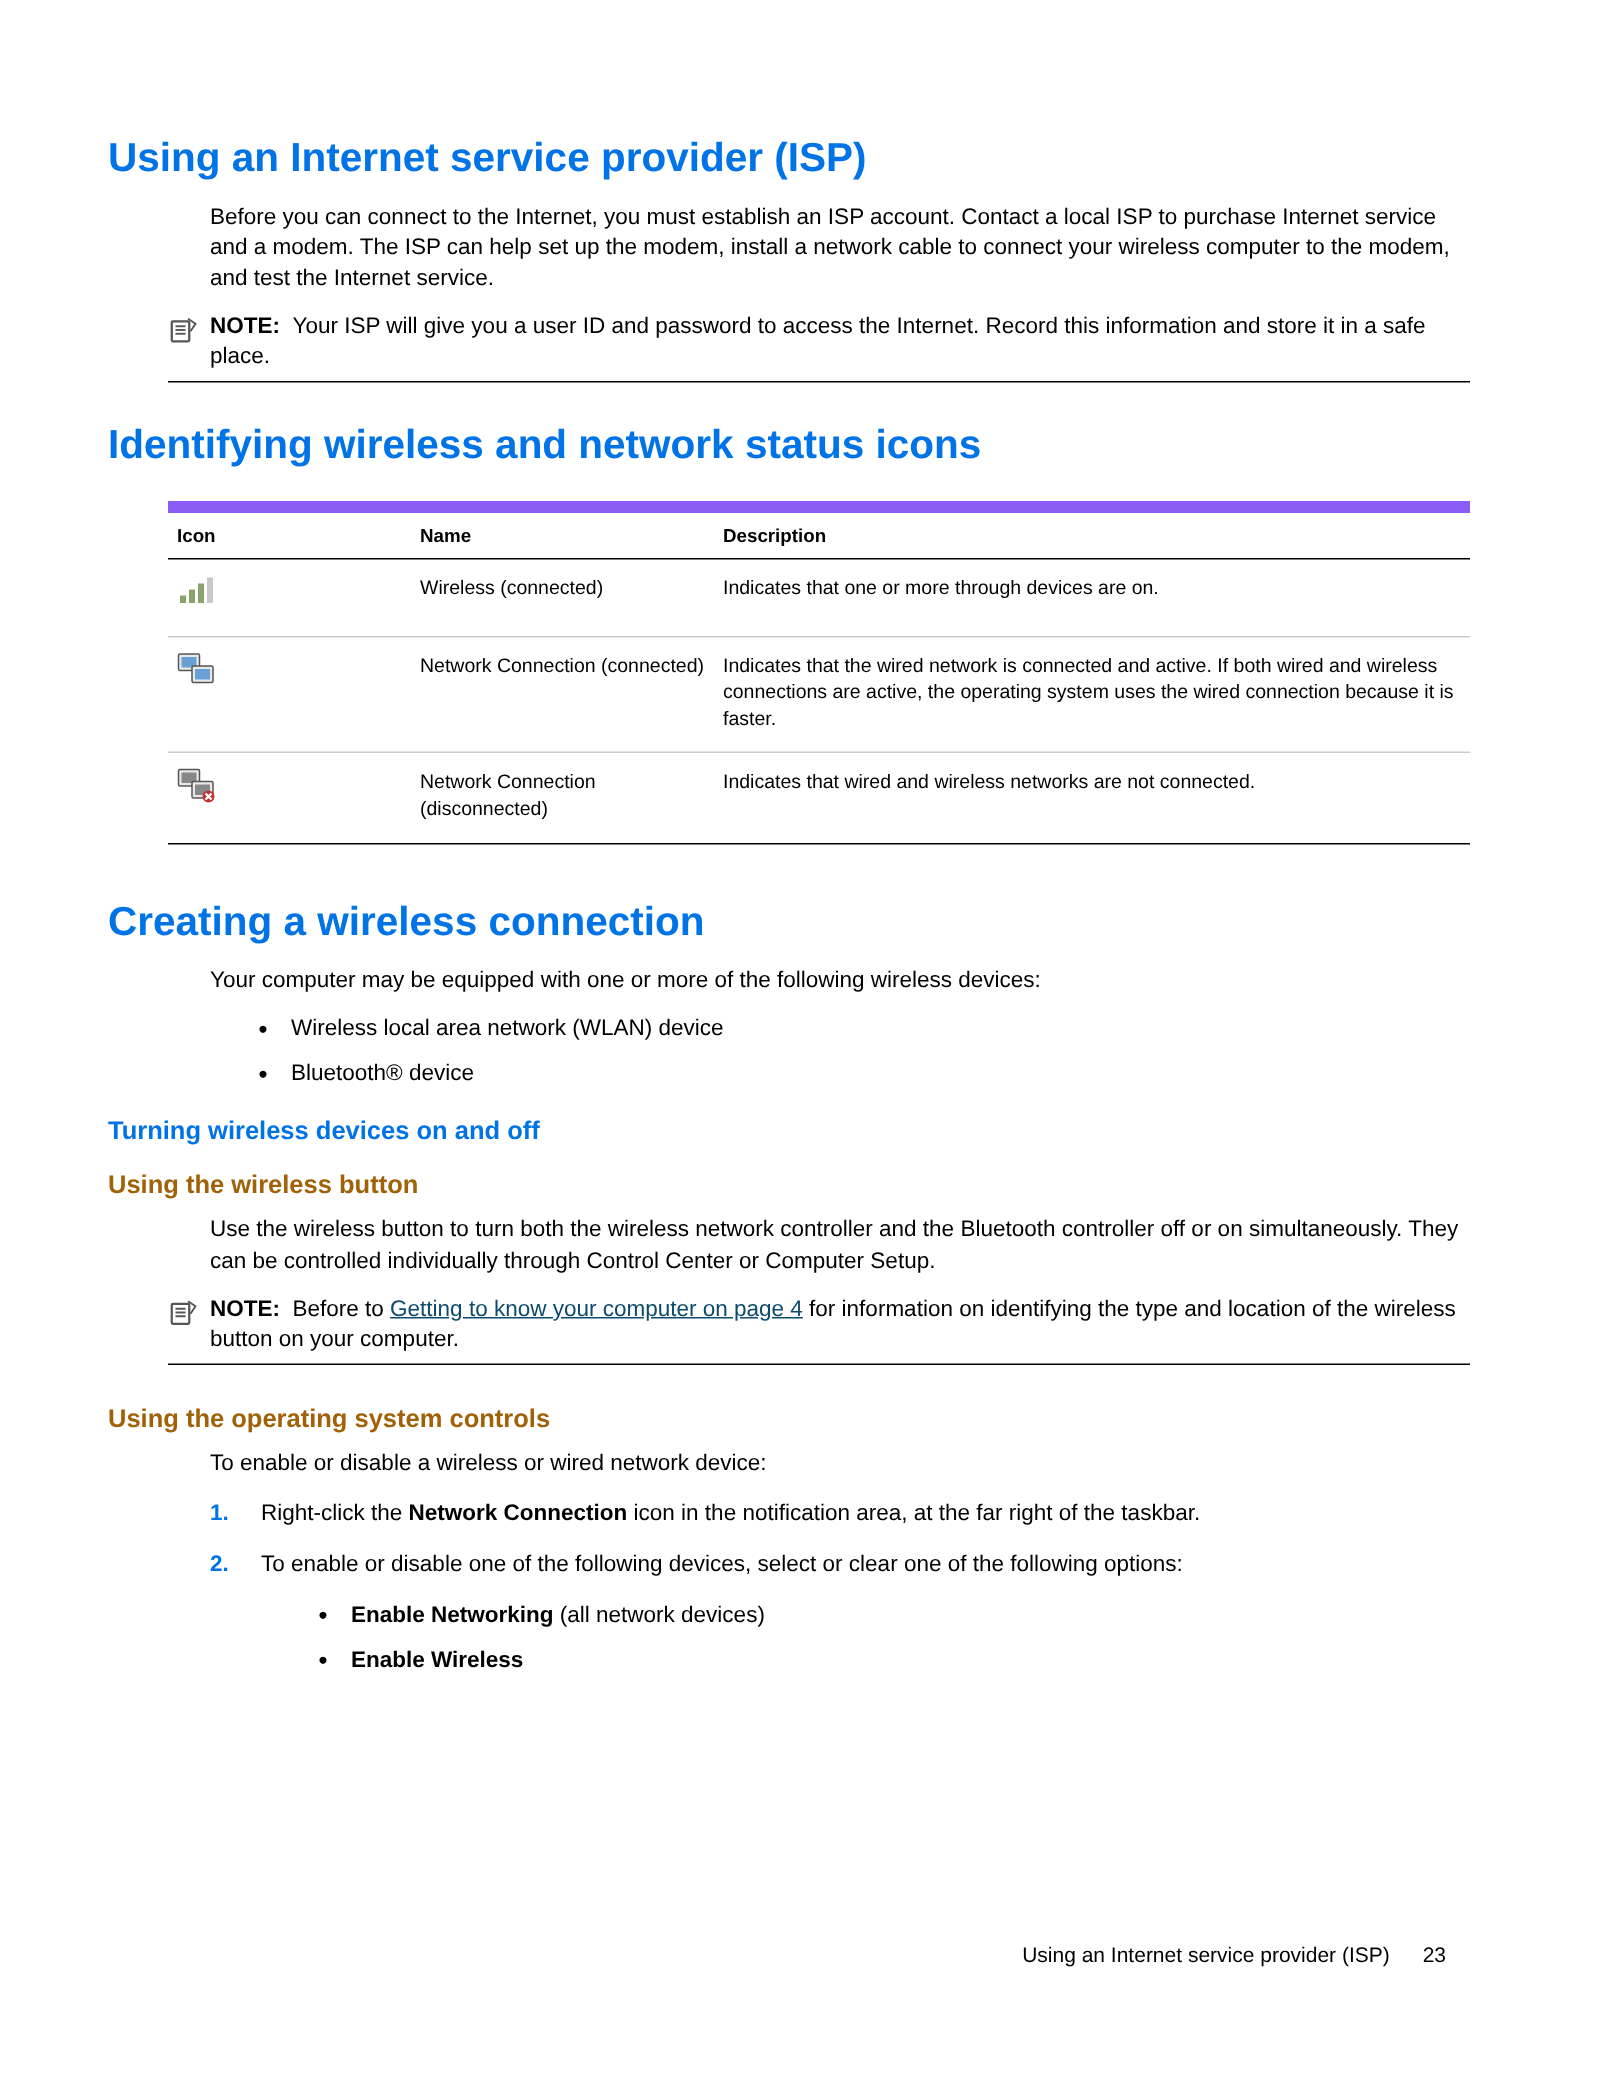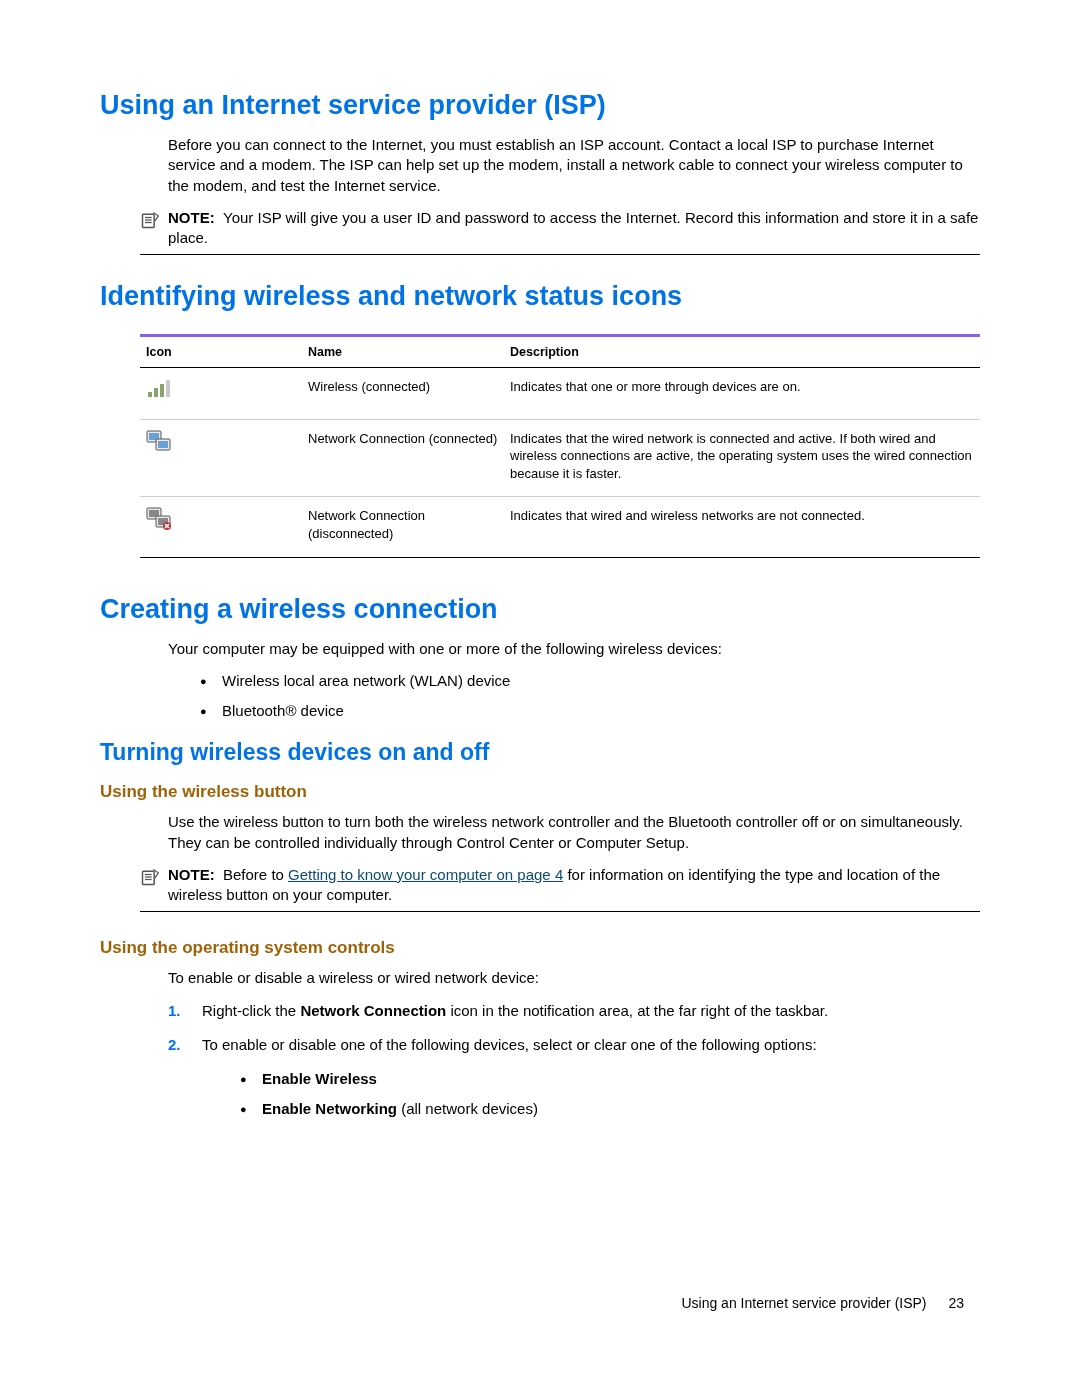--- a/index.html
+++ b/index.html
@@ -5,33 +5,33 @@
   body {
     font-family: Arial, Helvetica, sans-serif;
     font-size: 15px;
     color: #000;
     margin: 0;
     background: #fff;
   }
   .page {
     width: 1080px;
     height: 1361px;
-    padding: 90px 100px 50px 100px;
+    padding: 90px 100px 50px 72px;
     box-sizing: border-box;
     position: relative;
   }
   h1.sec {
     color: #0073e7;
     font-size: 27px;
     font-weight: bold;
     margin: 0 0 14px 0;
   }
   h2.sub {
     color: #0073e7;
-    font-size: 23px;
+    font-size: 17px;
     font-weight: bold;
     margin: 18px 0 8px 0;
   }
   h3.subsub {
     color: #a16207;
     font-size: 17px;
     font-weight: bold;
     margin: 16px 0 10px 0;
   }
   p.body {
@@ -54,21 +54,21 @@
   .note-text {
     flex: 1;
     line-height: 1.35;
   }
   .note-text b { font-weight: bold; }
   a.link { color: #0c4a6e; text-decoration: underline; }
 
   
   .icon-table {
     margin: 22px 0 26px 40px;
-    border-top: 3px solid #8b5cf6;
+    border-top: 8px solid #8b5cf6;
     width: calc(100% - 40px);
     border-collapse: collapse;
   }
   .icon-table th {
     text-align: left;
     font-size: 12.5px;
     font-weight: bold;
     padding: 8px 6px 8px 6px;
     border-bottom: 1px solid #000;
   }
@@ -248,22 +248,22 @@
   <p class="body">To enable or disable a wireless or wired network device:</p>
 
   <ol class="steps">
     <li>
       <span>Right-click the </span><b>Network Connection</b><span> icon in the notification area, at the far right of the taskbar.</span>
     </li>
     <li>To enable or disable one of the following devices, select or clear one of the following options:</li>
   </ol>
 
   <ul class="bullets inner">
+    <li><b>Enable Networking</b><span> (all network devices)</span></li>
     <li><b>Enable Wireless</b><span></span></li>
-    <li><b>Enable Networking</b><span> (all network devices)</span></li>
   </ul>
 
   <div class="footer">
     <span>Using an Internet service provider (ISP)</span>
     <span class="pnum">23</span>
   </div>
 
 </div>
 
 </body></html>

